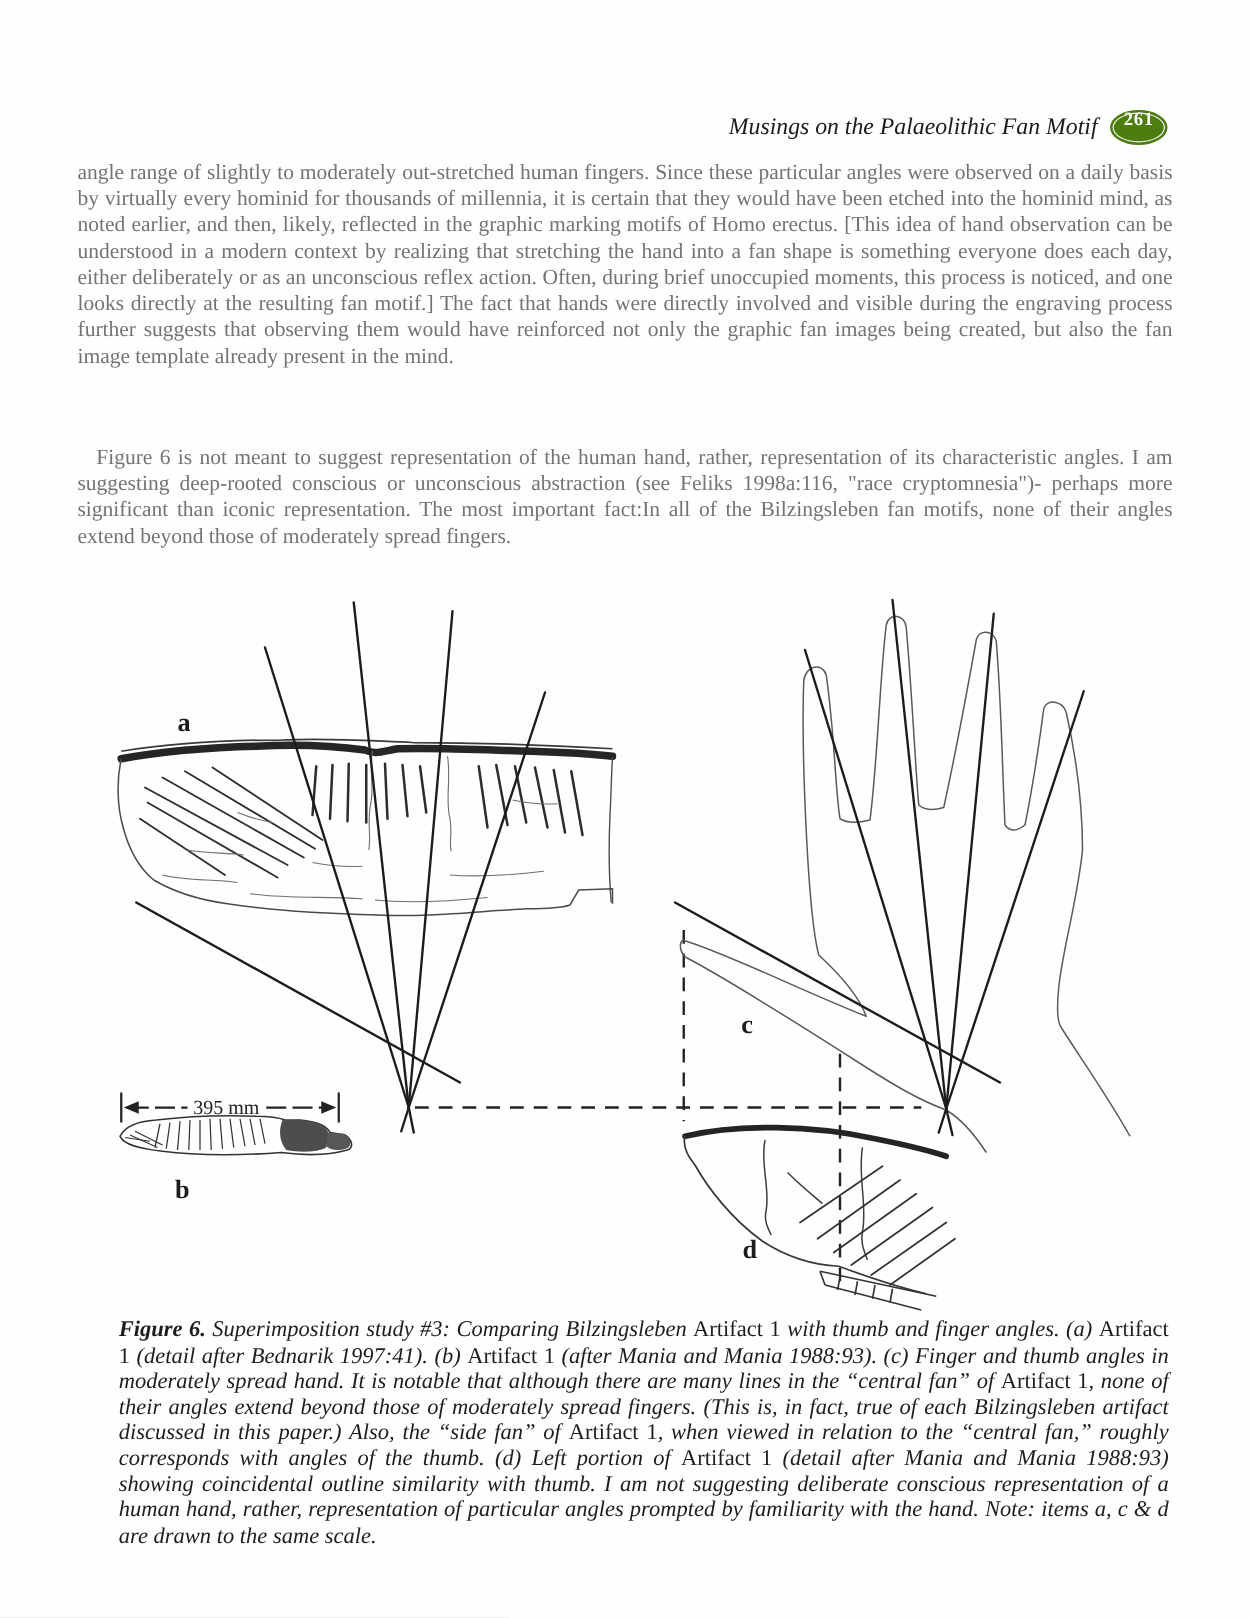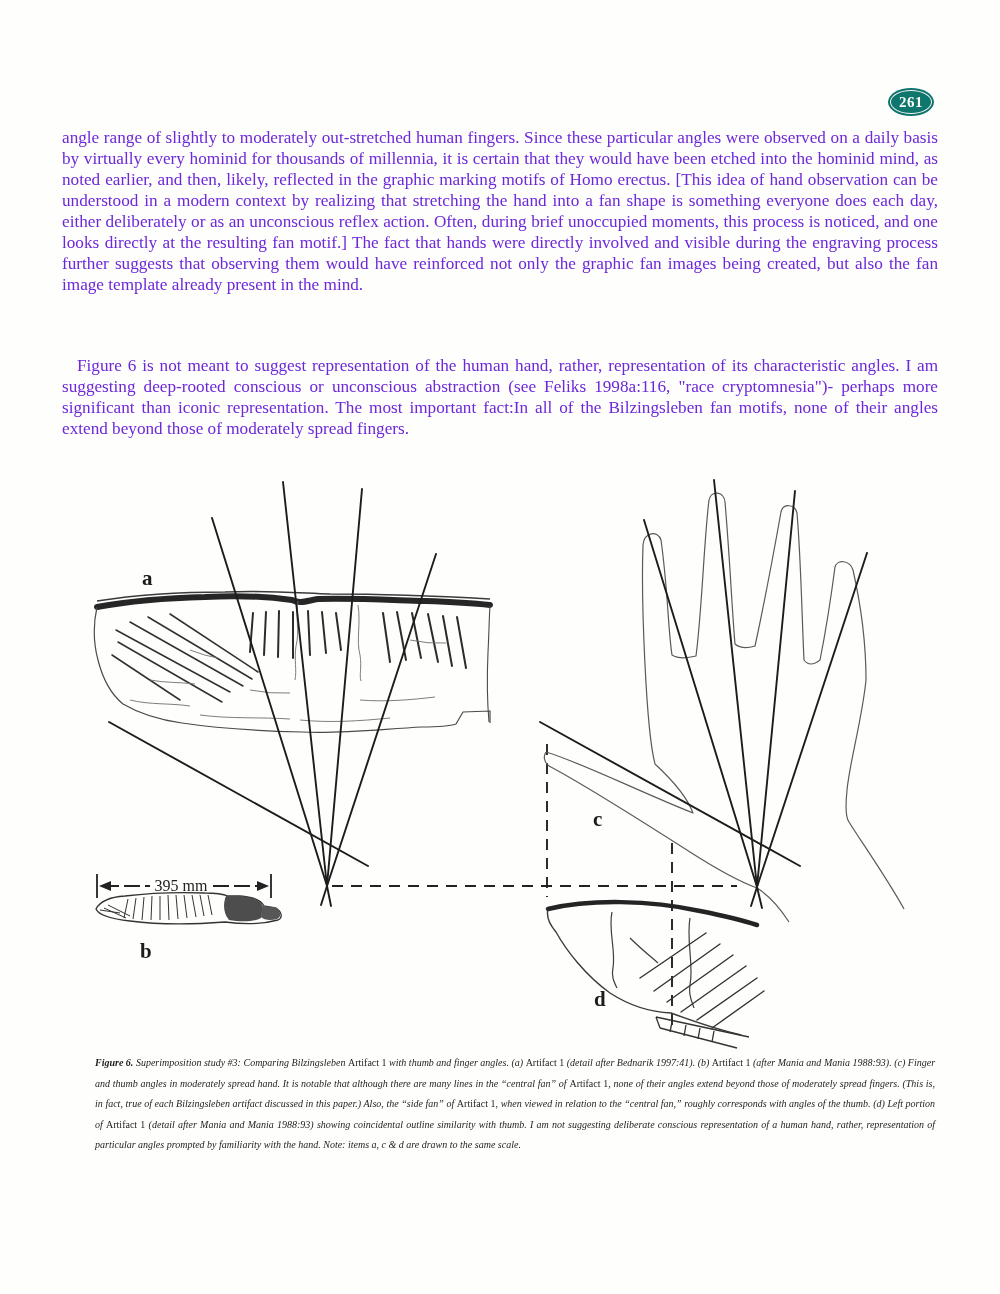--- a/index.html
+++ b/index.html
@@ -18,67 +18,68 @@
   }
   .running-title{
     font-style:italic;
     font-size:19px;
     color:#1b1b1b;
     white-space:nowrap;
   }
   .page-badge{
     position:relative;
     width:46px;height:28px;
-    background:#0f766e;
+    background:#4d7c0f;
     border-radius:50%;
-    display:flex;align-items:center;justify-content:center;
+    display:flex;justify-content:center;
   }
   .page-badge .ring{
     position:absolute;left:2px;top:2px;right:2px;bottom:2px;
     border:1px solid #f2f2f0;
     border-radius:50%;
   }
   .page-badge .num{
     position:relative;
     color:#fbfbfa;
     font-size:15px;
     font-weight:bold;
     letter-spacing:0.5px;
   }
   .body-para{
     position:absolute;left:62px;width:876px;
     font-size:17.2px;line-height:21px;
     text-align:justify;
-    color:#6d28d9;
+    color:#737373;
   }
   #para1{top:127px;}
   #para2{top:316px;text-indent:15px;margin-top:39px;}
   .figure-svg{
     position:absolute;left:0;top:440px;width:1000px;height:620px;
     pointer-events:none;
   }
   .caption{
     position:absolute;left:95px;top:1053px;width:840px;
-    font-size:10px;line-height:20.6px;
+    font-size:18px;line-height:20.6px;
     text-align:justify;
     color:#1d1d1d;
   }
   .seg-bi{font-style:italic;font-weight:bold;}
   .seg-i{font-style:italic;}
   .seg-r{font-style:normal;}
   svg text{font-family:"Liberation Serif","DejaVu Serif",serif;}
   .fig-label{font-weight:bold;font-size:21px;fill:#1c1c1c;}
   .scale-text{font-size:16px;fill:#222;}
 </style>
 </head>
 <body>
 
 <div class="page">
 
   <div class="running-head">
+    <span class="running-title">Musings on the Palaeolithic Fan Motif</span>
     <span class="page-badge">
       <span class="ring"></span>
       <span class="num">261</span>
     </span>
   </div>
 
   <div id="para1" class="body-para">angle range of slightly to moderately out-stretched human fingers. Since these particular angles were observed on a daily basis by virtually every hominid for thousands of millennia, it is certain that they would have been etched into the hominid mind, as noted earlier, and then, likely, reflected in the graphic marking motifs of Homo erectus. [This idea of hand observation can be understood in a modern context by realizing that stretching the hand into a fan shape is something everyone does each day, either deliberately or as an unconscious reflex action. Often, during brief unoccupied moments, this process is noticed, and one looks directly at the resulting fan motif.] The fact that hands were directly involved and visible during the engraving process further suggests that observing them would have reinforced not only the graphic fan images being created, but also the fan image template already present in the mind.</div>
   <div id="para2" class="body-para">Figure 6 is not meant to suggest representation of the human hand, rather, representation of its characteristic angles. I am suggesting deep-rooted conscious or unconscious abstraction (see Feliks 1998a:116, "race cryptomnesia")- perhaps more significant than iconic representation. The most important fact:In all of the Bilzingsleben fan motifs, none of their angles extend beyond those of moderately spread fingers.</div>
 
   <svg class="figure-svg" viewBox="0 440 1000 620">

